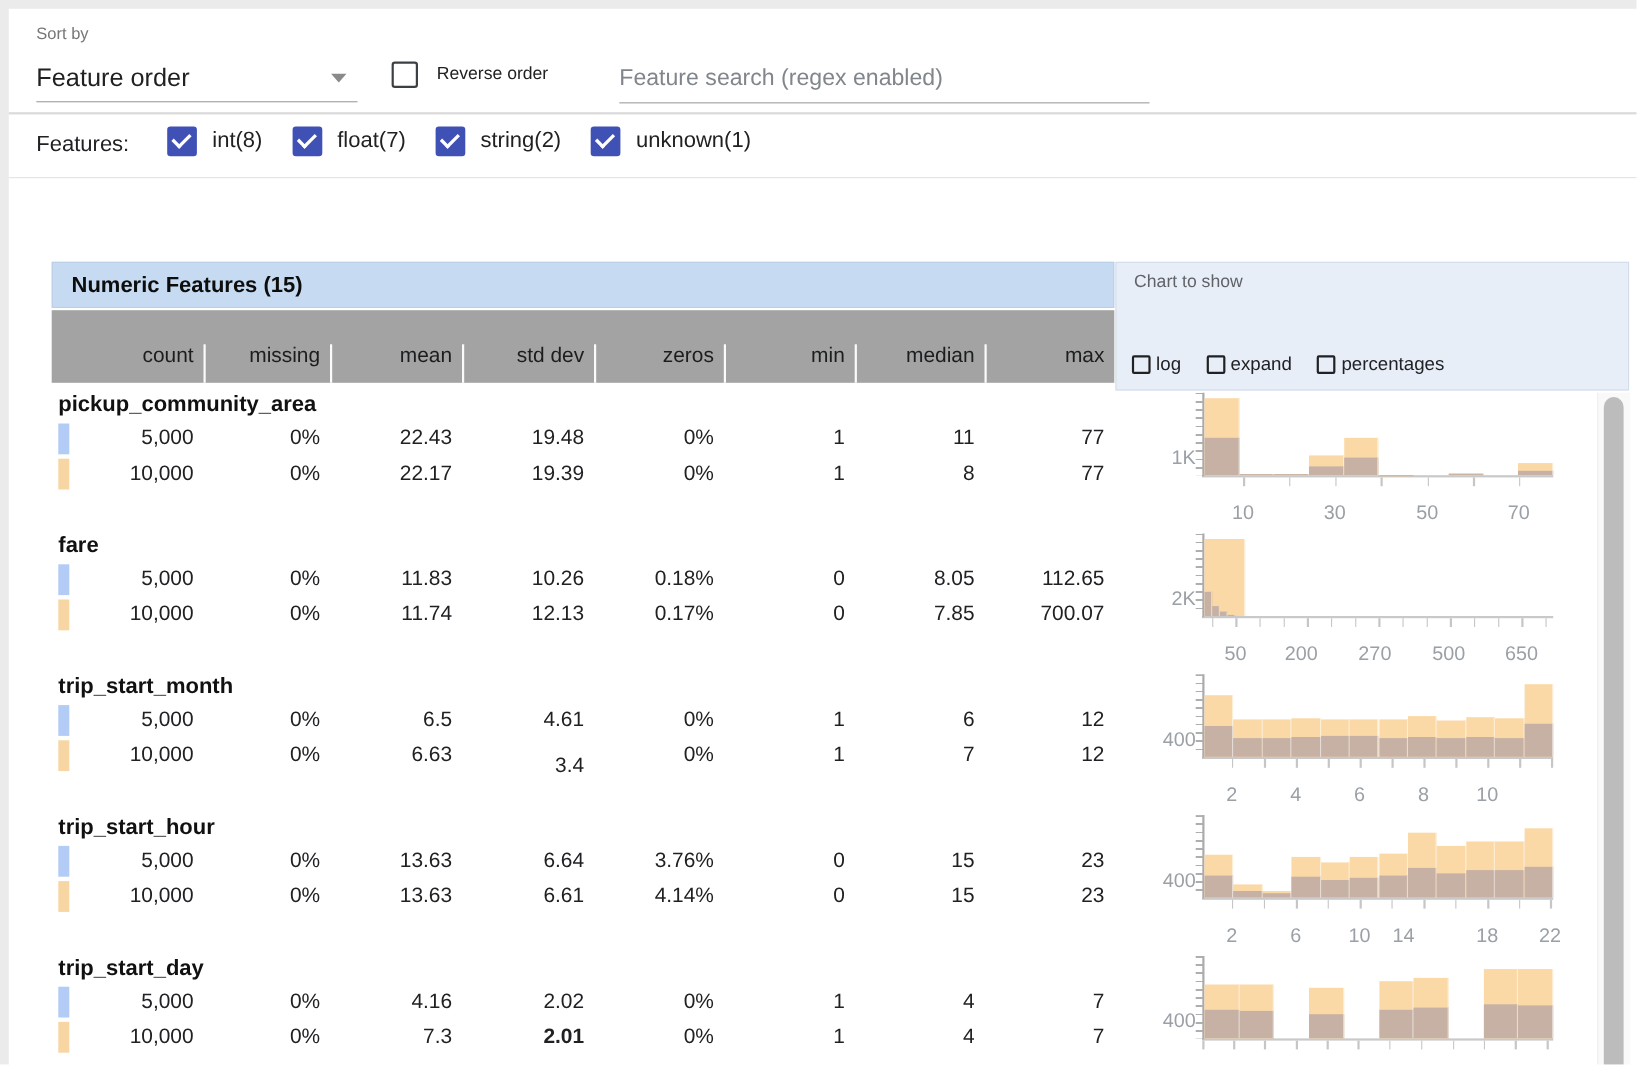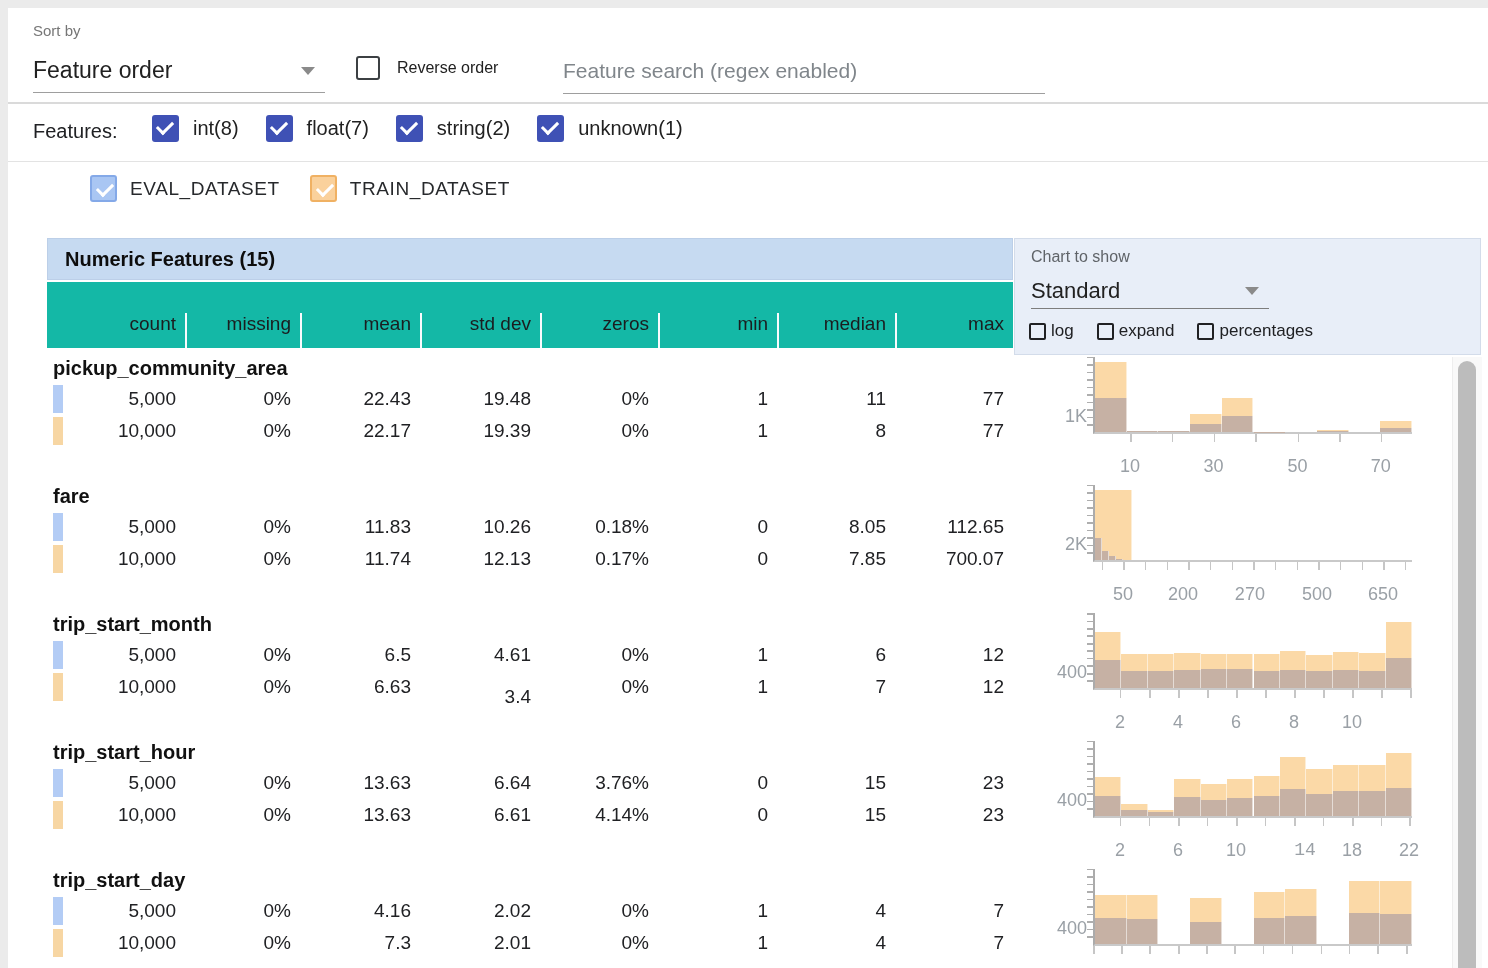--- a/index.html
+++ b/index.html
@@ -36,21 +36,21 @@
 
   
   .legend-row{position:absolute;left:90px;top:175px;display:flex;align-items:center;}
   .legend-item{display:flex;align-items:center;margin-right:30px;cursor:pointer;}
   .legend-item .lbl{margin-left:13px;font-size:19px;letter-spacing:.6px;color:#27292c;}
 
   
   .title-bar{position:absolute;left:47px;top:238px;width:966px;height:42px;background:#c6daf1;
              border:1px solid #bccfe8;box-sizing:border-box;}
   .title-bar .t{font-size:20px;font-weight:bold;color:#0d0d0d;line-height:40px;padding-left:17px;display:block;}
-  .col-headers{position:absolute;left:47px;top:282px;width:966px;height:66px;background:#14b8a6;
+  .col-headers{position:absolute;left:47px;top:282px;width:966px;height:66px;background:#a3a3a3;
                display:flex;align-items:flex-end;box-sizing:border-box;}
   .col-h{box-sizing:border-box;text-align:right;padding:0 9px 13px 0;font-size:19px;color:#1b1d1f;flex:none;}
   .col-h + .col-h{border-left:2px solid #fafbfd;}
 
   
   .chart-panel{position:absolute;left:1014px;top:238px;width:467px;height:117px;background:#e8eef8;
                border:1px solid #d3dcea;box-sizing:border-box;}
   .panel-label{position:absolute;left:16px;top:9px;font-size:16px;color:#5f6368;}
   .panel-select{left:16px;top:33px;width:238px;height:37px;border-bottom:1.5px solid #7d7d7d;}
   .panel-select .sel-val{font-size:22px;line-height:37px;}
@@ -127,55 +127,37 @@
       </div>
       <div class="type-item">
         <span class="cbx cbx-indigo" style="background: rgb(63, 81, 181);">
           <span class="tick"></span>
         </span>
         <span class="lbl">unknown(1)</span>
       </div>
     </div>
   <div class="divider2"></div>
 
-  <div class="legend-row" id="legend-row">
-      <div class="legend-item">
-        <span class="cbx" style="background: rgb(169, 198, 243); border: 2px solid rgb(132, 169, 232);">
-          <span class="tick"></span>
-        </span>
-        <span class="lbl">EVAL_DATASET</span>
-      </div>
-      <div class="legend-item">
-        <span class="cbx" style="background: rgb(250, 209, 156); border: 2px solid rgb(240, 177, 99);">
-          <span class="tick"></span>
-        </span>
-        <span class="lbl">TRAIN_DATASET</span>
-      </div>
-    </div>
 
   <div class="title-bar">
     <span class="t">Numeric Features (15)</span>
   </div>
   <div class="col-headers" id="col-headers">
       <div class="col-h" style="width: 138px;">count</div>
       <div class="col-h" style="width: 115px;">missing</div>
       <div class="col-h" style="width: 120px;">mean</div>
       <div class="col-h" style="width: 120px;">std dev</div>
       <div class="col-h" style="width: 118px;">zeros</div>
       <div class="col-h" style="width: 119px;">min</div>
       <div class="col-h" style="width: 118px;">median</div>
       <div class="col-h" style="width: 118px;">max</div>
     </div>
 
   <div class="chart-panel">
     <div class="panel-label">Chart to show</div>
-    <div class="select panel-select">
-      <span class="sel-val">Standard</span>
-      <span class="dd-arrow"></span>
-    </div>
     <div class="panel-opts" id="panel-opts">
         <div class="opt-item">
           <span class="cb-small"></span>
           <span class="lbl">log</span>
         </div>
         <div class="opt-item">
           <span class="cb-small"></span>
           <span class="lbl">expand</span>
         </div>
         <div class="opt-item">
@@ -431,21 +413,21 @@
           <div class="xtick" style="left: 223px;"></div>
           <div class="xtick" style="left: 251.8px;"></div>
           <div class="xtick" style="left: 281px;"></div>
           <div class="xtick" style="left: 309.8px;"></div>
           <div class="xtick" style="left: 339px;"></div>
           <div class="xtick" style="left: 367.8px;"></div>
           <div class="xtick" style="left: 396px;"></div>
           <div class="xlab" style="left: 106.9px;">2</div>
           <div class="xlab" style="left: 165px;">6</div>
           <div class="xlab" style="left: 223px;">10</div>
-          <div class="xlab" style="left: 292px; font-family: Liberation Mono, monospace;">14</div>
+          <div class="xlab" style="left: 263px;">14</div>
           <div class="xlab" style="left: 339px;">18</div>
           <div class="xlab" style="left: 396px;">22</div>
         </div>
       </div>
       <div class="fblock">
         <div class="fname">trip_start_day</div>
         <div class="drow" style="top: 28px;">
           <span class="mk mk-eval"></span>
           <span class="cell" style="width: 138px;">5,000</span>
           <span class="cell" style="width: 115px;">0%</span>
@@ -454,21 +436,21 @@
           <span class="cell" style="width: 118px;">0%</span>
           <span class="cell" style="width: 119px;">1</span>
           <span class="cell" style="width: 118px;">4</span>
           <span class="cell" style="width: 118px;">7</span>
         </div>
         <div class="drow" style="top: 60px;">
           <span class="mk mk-train"></span>
           <span class="cell" style="width: 138px;">10,000</span>
           <span class="cell" style="width: 115px;">0%</span>
           <span class="cell" style="width: 120px;">7.3</span>
-          <span class="cell" style="width: 120px;">2.01</span>
+          <span class="cell" style="width: 120px; font-weight: bold;">2.01</span>
           <span class="cell" style="width: 118px;">0%</span>
           <span class="cell" style="width: 119px;">1</span>
           <span class="cell" style="width: 118px;">4</span>
           <span class="cell" style="width: 118px;">7</span>
         </div>
         <div class="chart">
           <div class="ylabel">400</div>
           <div class="plot">
             <span class="ruler"></span>
             <div class="bar" style="left: 0px; width: 31.7px; height: 48.8px;"></div>

